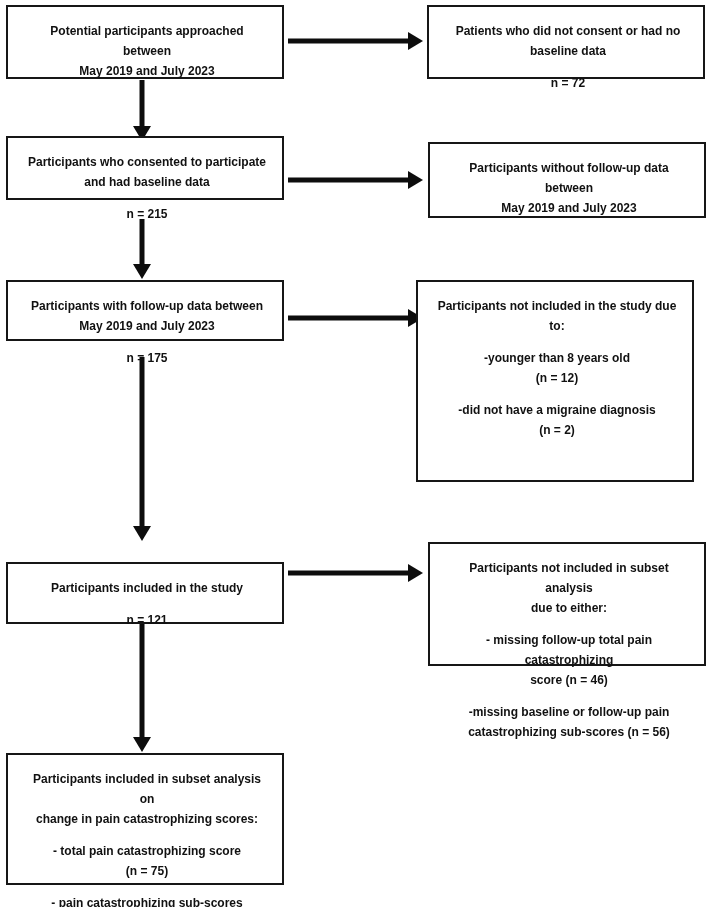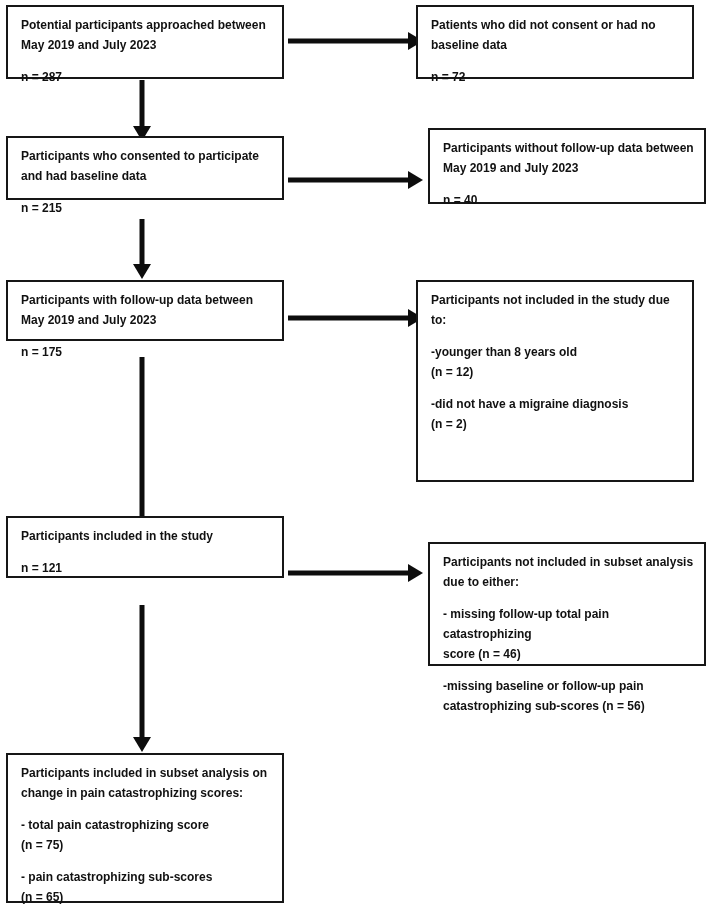--- a/index.html
+++ b/index.html
@@ -31,35 +31,36 @@
     width: 278px;
     border: 2.5px solid #161616;
     background: #ffffff;
     padding: 3px 4px 3px 8px;
     color: #111111;
     font-size: 12px;
     font-weight: 700;
     line-height: 20px;
   }
   .flow-box p {
-    margin: 5px;
+    margin: 11px;
     white-space: pre-line;
+    text-align: center;
   }
   .flow-box p + p {
     margin-top: 12px;
   }
   
   .box-l1 { left: 6px;   top: 5px;   height: 74px;  }
   .box-l2 { left: 6px;   top: 136px; height: 64px;  }
   .box-l3 { left: 6px;   top: 280px; height: 61px;  }
-  .box-l4 { left: 6px;   top: 516px; height: 62px;  }
-  .box-l5 { left: 6px;   top: 753px; height: 150px; }
+  .box-l4 { left: 6px;   top: 562px; height: 62px;  }
+  .box-l5 { left: 6px;   top: 753px; height: 132px; }
   
-  .box-r1 { left: 416px; top: 5px;   height: 74px;  }
-  .box-r2 { left: 428px; top: 128px; height: 76px;  }
+  .box-r1 { left: 427px; top: 5px;   height: 74px;  }
+  .box-r2 { left: 428px; top: 142px; height: 76px;  }
   .box-r3 { left: 416px; top: 280px; height: 202px; }
   .box-r4 { left: 428px; top: 542px; height: 124px; }
 
   .arrow-line { stroke: #0d0d0d; stroke-width: 5; }
   .arrow-head { fill: #0d0d0d; }
 </style>
 </head>
 <body>
 
 <div class="canvas">
@@ -97,21 +98,20 @@
     </g>
     <g>
       <line class="arrow-line" x1="288" y1="573" x2="409" y2="573"></line>
       <polygon class="arrow-head" points="408,564 408,582 423,573"></polygon>
     </g>
   </svg>
 
   <div class="flow-box box-l1">
     <p>Potential participants approached between
 May 2019 and July 2023</p>
-    <p>n = 287</p>
   </div>
 
   <div class="flow-box box-l2">
     <p>Participants who consented to participate
 and had baseline data</p>
     <p>n = 215</p>
   </div>
 
   <div class="flow-box box-l3">
     <p>Participants with follow-up data between
@@ -135,21 +135,20 @@
 
   <div class="flow-box box-r1">
     <p>Patients who did not consent or had no
 baseline data</p>
     <p>n = 72</p>
   </div>
 
   <div class="flow-box box-r2">
     <p>Participants without follow-up data between
 May 2019 and July 2023</p>
-    <p>n = 40</p>
   </div>
 
   <div class="flow-box box-r3">
     <p>Participants not included in the study due
 to:</p>
     <p>-younger than 8 years old
 (n = 12)</p>
     <p>-did not have a migraine diagnosis
 (n = 2)</p>
   </div>

